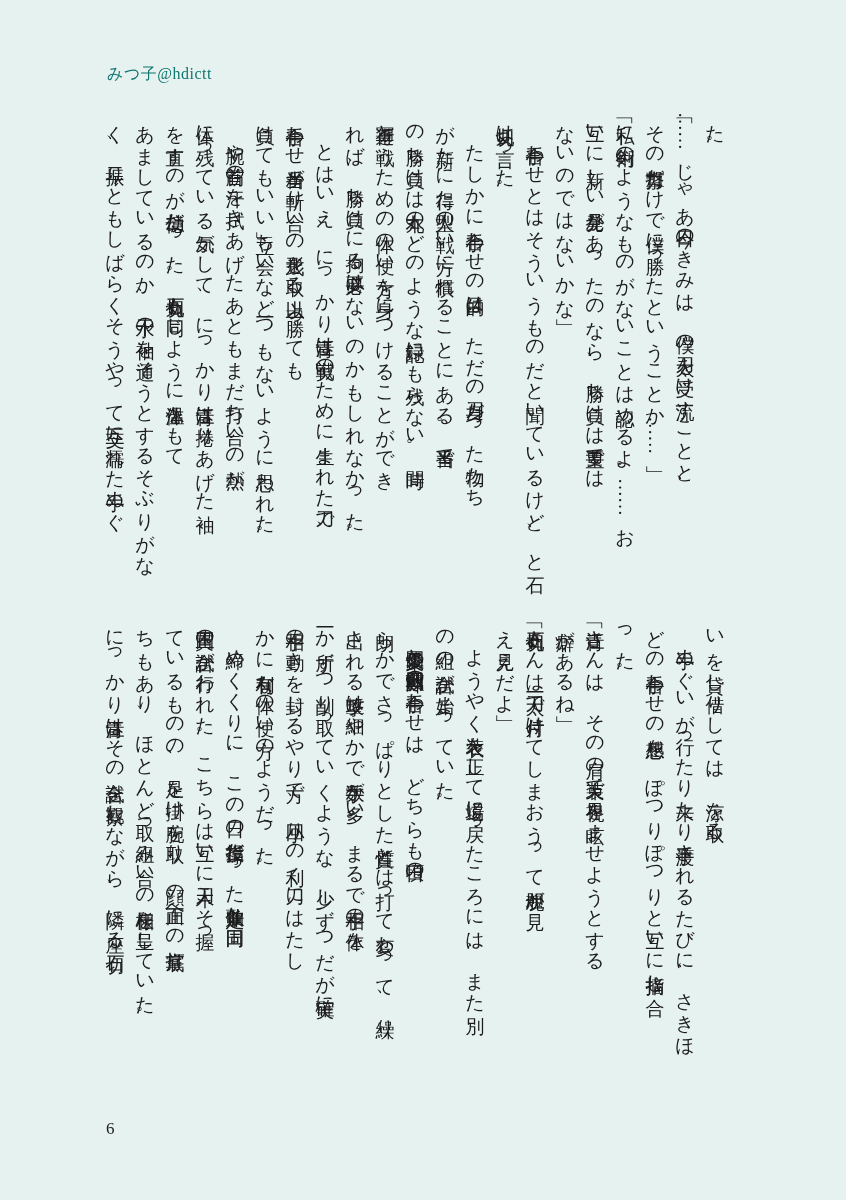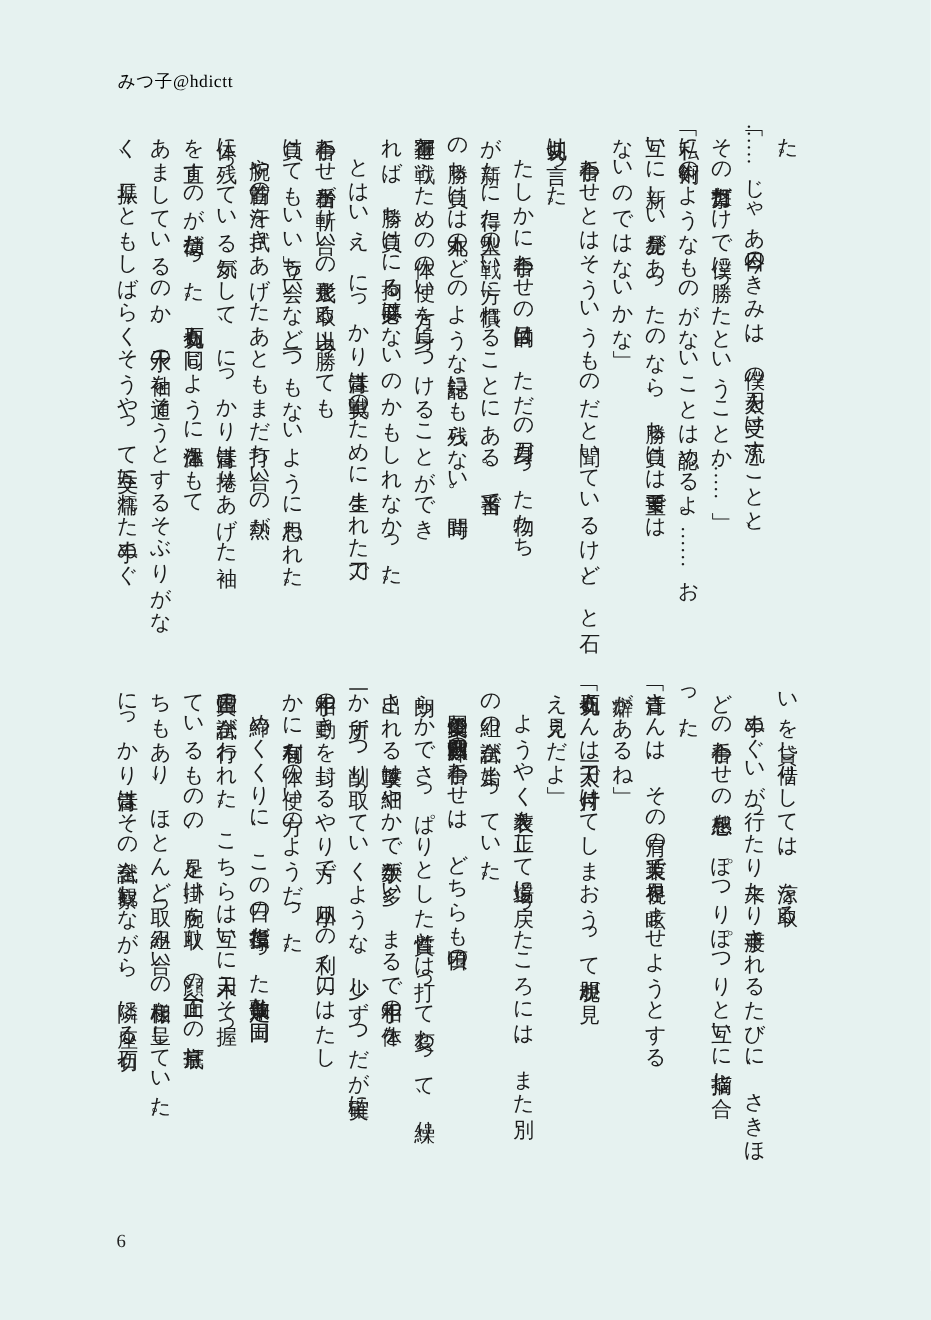--- a/index.html
+++ b/index.html
@@ -14,21 +14,21 @@
     overflow: hidden;
     font-family: "Liberation Serif", "DejaVu Serif", serif;
     color: #1c1c1c;
   }
   .header {
     position: absolute;
     left: 107px;
     top: 64px;
     font-size: 16px;
     letter-spacing: 0.5px;
-    color: #000000;
+    color: #0f766e;
   }
   .vblock {
     position: absolute;
     right: 116px;
     writing-mode: vertical-rl;
     text-orientation: mixed;
     font-size: 19px;
   }
   .vblock-top { top: 112px; }
   .vblock-bottom { top: 617px; }

